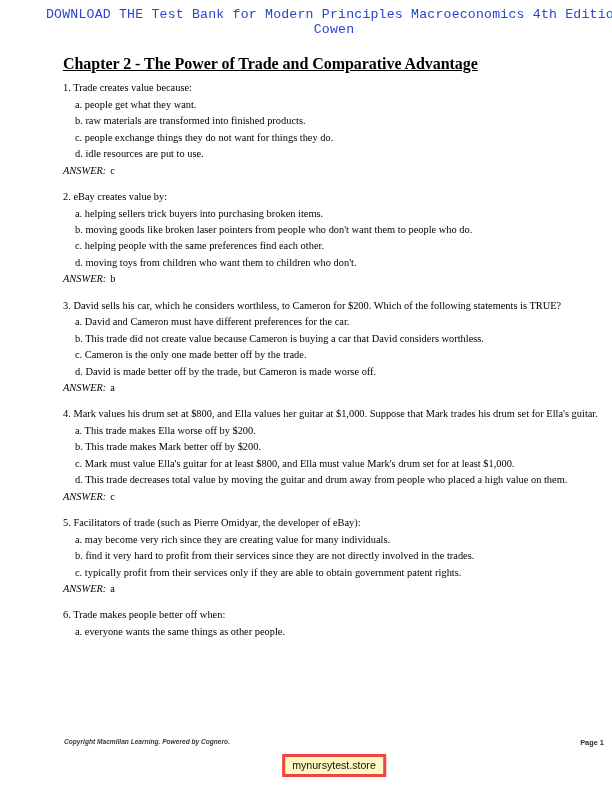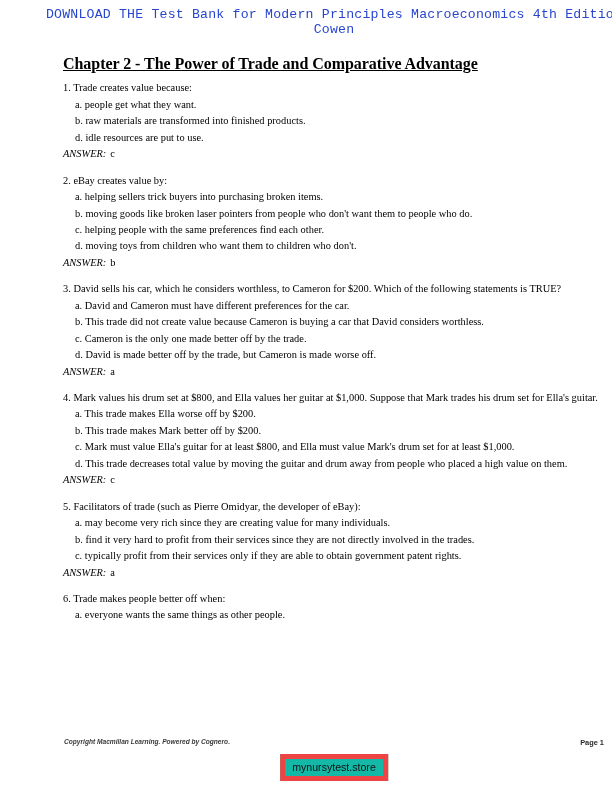--- a/index.html
+++ b/index.html
@@ -131,23 +131,23 @@
     font-size: 7.4px;
     color: #2b2b2b;
   }
 
   
   .watermark {
     position: absolute;
     left: 50%;
     transform: translateX(-50%);
     top: 754px;
-    border: 5px solid #ef4444;
+    border: 3px solid #ef4444;
     padding: 2px 7px 3px 7px;
-    background: #14b8a6;
+    background: #fef9c3;
     font-family: "Liberation Sans", "DejaVu Sans", sans-serif;
     font-size: 10.6px;
     color: #111111;
     line-height: 12px;
     white-space: nowrap;
   }
 </style>
 </head>
 <body>
 
@@ -157,20 +157,21 @@
 
 
   <div class="content">
     <div class="chapter-title">Chapter 2 - The Power of Trade and Comparative Advantage</div>
     <div id="questions">
         <div class="qblock">
           <div class="stem">1. Trade creates value because:</div>
           <ul class="choices">
             <li>a. people get what they want.</li>
             <li>b. raw materials are transformed into finished products.</li>
+            <li>c. people exchange things they do not want for things they do.</li>
             <li>d. idle resources are put to use.</li>
           </ul>
           <div class="answer"><span>ANSWER:</span><span class="ans-val">c</span></div>
         </div>
         <div class="qblock">
           <div class="stem">2. eBay creates value by:</div>
           <ul class="choices">
             <li>a. helping sellers trick buyers into purchasing broken items.</li>
             <li>b. moving goods like broken laser pointers from people who don't want them to people who do.</li>
             <li>c. helping people with the same preferences find each other.</li>

